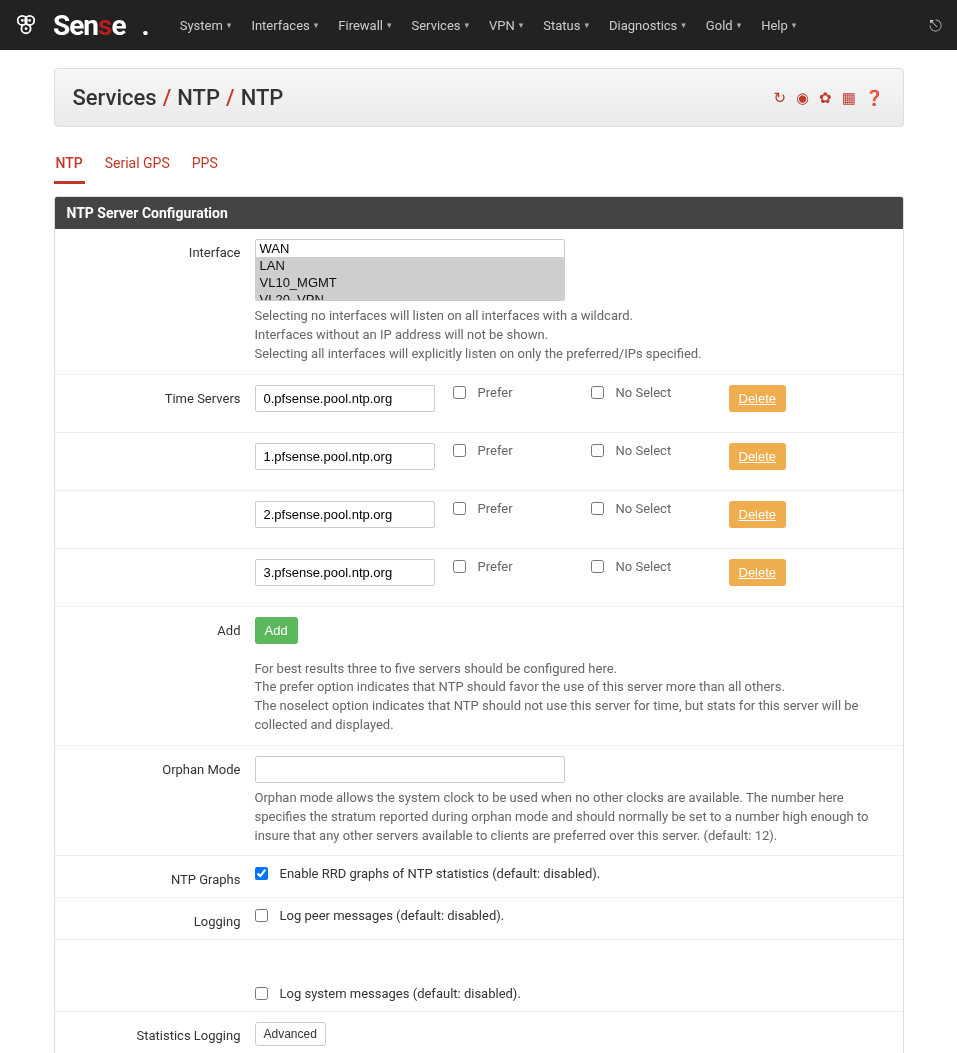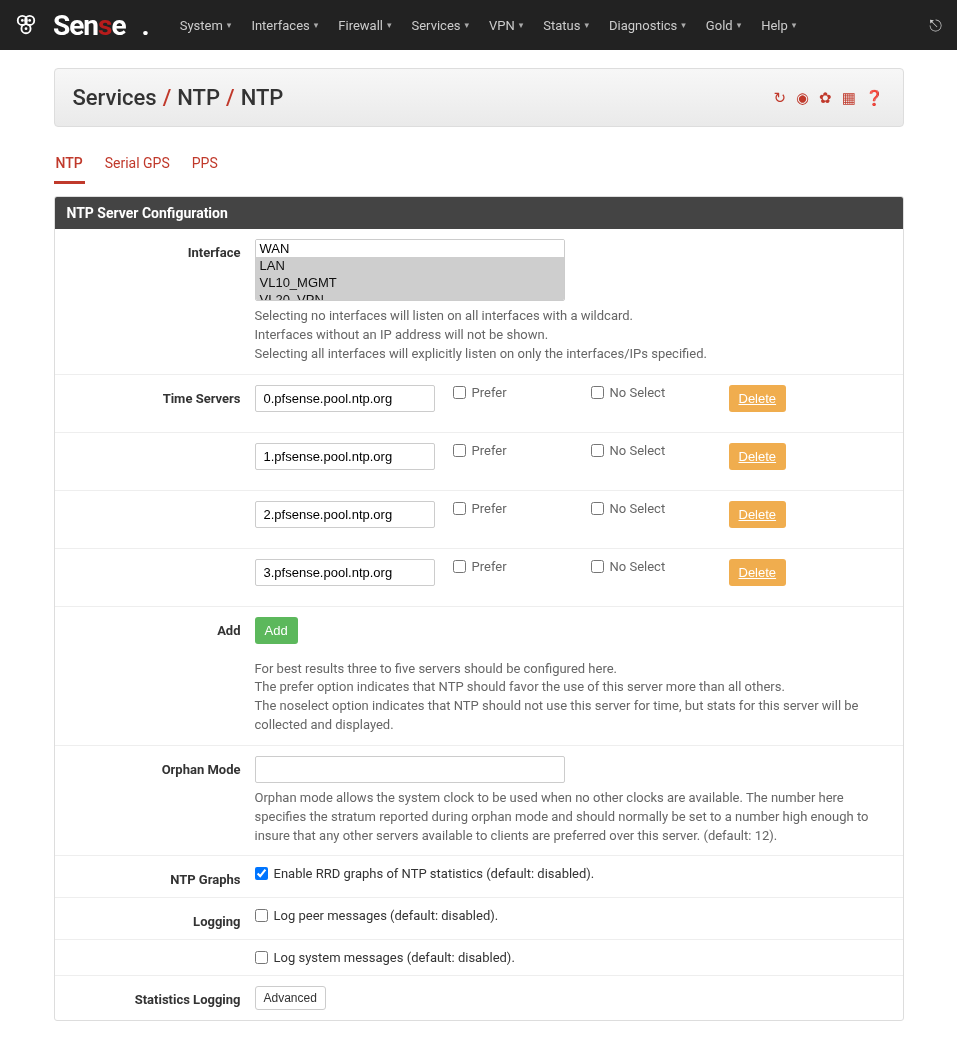--- a/index.html
+++ b/index.html
@@ -22,28 +22,28 @@
 .breadcrumb .crumb.link { cursor:pointer; }
 .bc-icons { margin-left:auto; display:flex; gap:10px; color:#c0392b; font-size:15px; }
 .bc-icons span { cursor:pointer; }
 .tabs { display:flex; gap:18px; margin:22px 0 0 0; border-bottom: none; }
 .tabs a { color:#c0392b; padding: 6px 2px 10px; cursor:pointer; text-decoration:none; font-size:14px; }
 .tabs a.active { border-bottom:3px solid #c0392b; font-weight:500; }
 .panel { border:1px solid #ddd; border-radius:3px; margin-top:12px; margin-bottom:30px; overflow:hidden; }
 .panel-head { background:#444; color:#fff; padding:8px 12px; font-weight:bold; font-size:14px; }
 .form-row { display:flex; border-bottom:1px solid #eee; padding:10px 0; }
 .form-row:last-child { border-bottom:none; }
-.form-label { width:200px; text-align:right; padding:6px 14px 0 0; font-weight:bold; font-size:13px; }
+.form-label { width:200px; text-align:right; padding:6px 14px 0 0; font-weight:normal; font-size:13px; }
 .form-ctrl { flex:1; padding-right:14px; }
 select[multiple] { width:310px; height:62px; border:1px solid #ccc; font-size:13px; }
 select[multiple] option { padding:1px 4px; }
 .help { color:#666; font-size:13px; margin-top:6px; line-height:1.45; }
 .ts-row { display:flex; align-items:flex-start; gap:18px; margin-bottom:10px; }
 .ts-input { width:180px; padding:5px 8px; border:1px solid #ccc; border-radius:2px; font-size:13px; }
-.cb-wrap { display:flex; align-items:center; gap:6px; color:#666; font-size:13px; min-width:120px; }
+.cb-wrap { display:flex; align-items:center; gap:12px; color:#666; font-size:13px; min-width:120px; }
 .cb-wrap input { width:13px; height:13px; }
 .btn { border:none; border-radius:3px; padding:6px 10px; font-size:13px; cursor:pointer; color:#fff; }
 .btn-del { background:#f0ad4e;text-decoration:underline; }
 .btn-add { background:#5cb85c; }
 .btn-adv { background:#fff; color:#333; border:1px solid #ccc; font-size:12px; padding:4px 8px; }
 .orphan-input { width:310px; padding:5px 8px; border:1px solid #ccc; border-radius:2px; }
 a.link { color:#337ab7; cursor:pointer; }
 </style>
 </head>
 <body>
@@ -134,21 +134,21 @@
       <div class="form-ctrl">
         <select multiple="">
           <option>WAN</option>
           <option selected="">LAN</option>
           <option selected="">VL10_MGMT</option>
           <option selected="">VL20_VPN</option>
         </select>
         <div class="help">
           <div>Selecting no interfaces will listen on all interfaces with a wildcard.</div>
           <div>Interfaces without an IP address will not be shown.</div>
-          <div>Selecting all interfaces will explicitly listen on only the interfaces/IPs specified.</div>
+          <div>Selecting all interfaces will explicitly listen on only the preferred/IPs specified.</div>
         </div>
       </div>
     </div>
 
     <div class="form-row">
       <div class="form-label">Time Servers</div>
       <div class="form-ctrl">
         <div class="ts-row">
           <input class="ts-input" value="0.pfsense.pool.ntp.org" style="">
           <label class="cb-wrap">
@@ -250,21 +250,21 @@
       <div class="form-ctrl">
         <label class="cb-wrap" style="color:#333;">
             <input type="checkbox" style="">
             <span>Log peer messages (default: disabled).</span>
           </label>
       </div>
     </div>
     <div class="form-row">
       <div class="form-label"></div>
       <div class="form-ctrl">
-        <label class="cb-wrap" style="color:#333;">
+        <label class="cb-wrap" style="color:#333;margin-top:36px;">
             <input type="checkbox" style="">
             <span>Log system messages (default: disabled).</span>
           </label>
       </div>
     </div>
 
     <div class="form-row">
       <div class="form-label">Statistics Logging</div>
       <div class="form-ctrl">
         <button class="btn btn-adv">Advanced</button>

